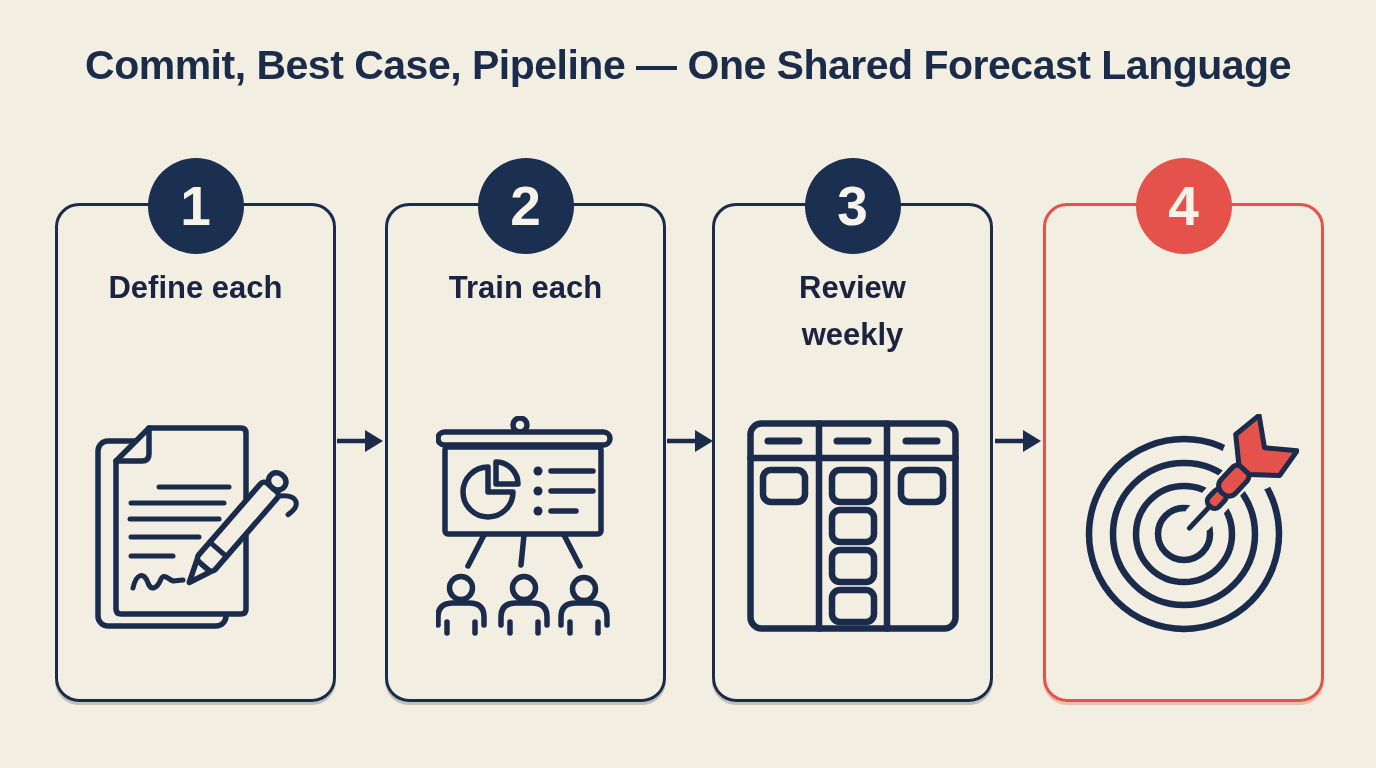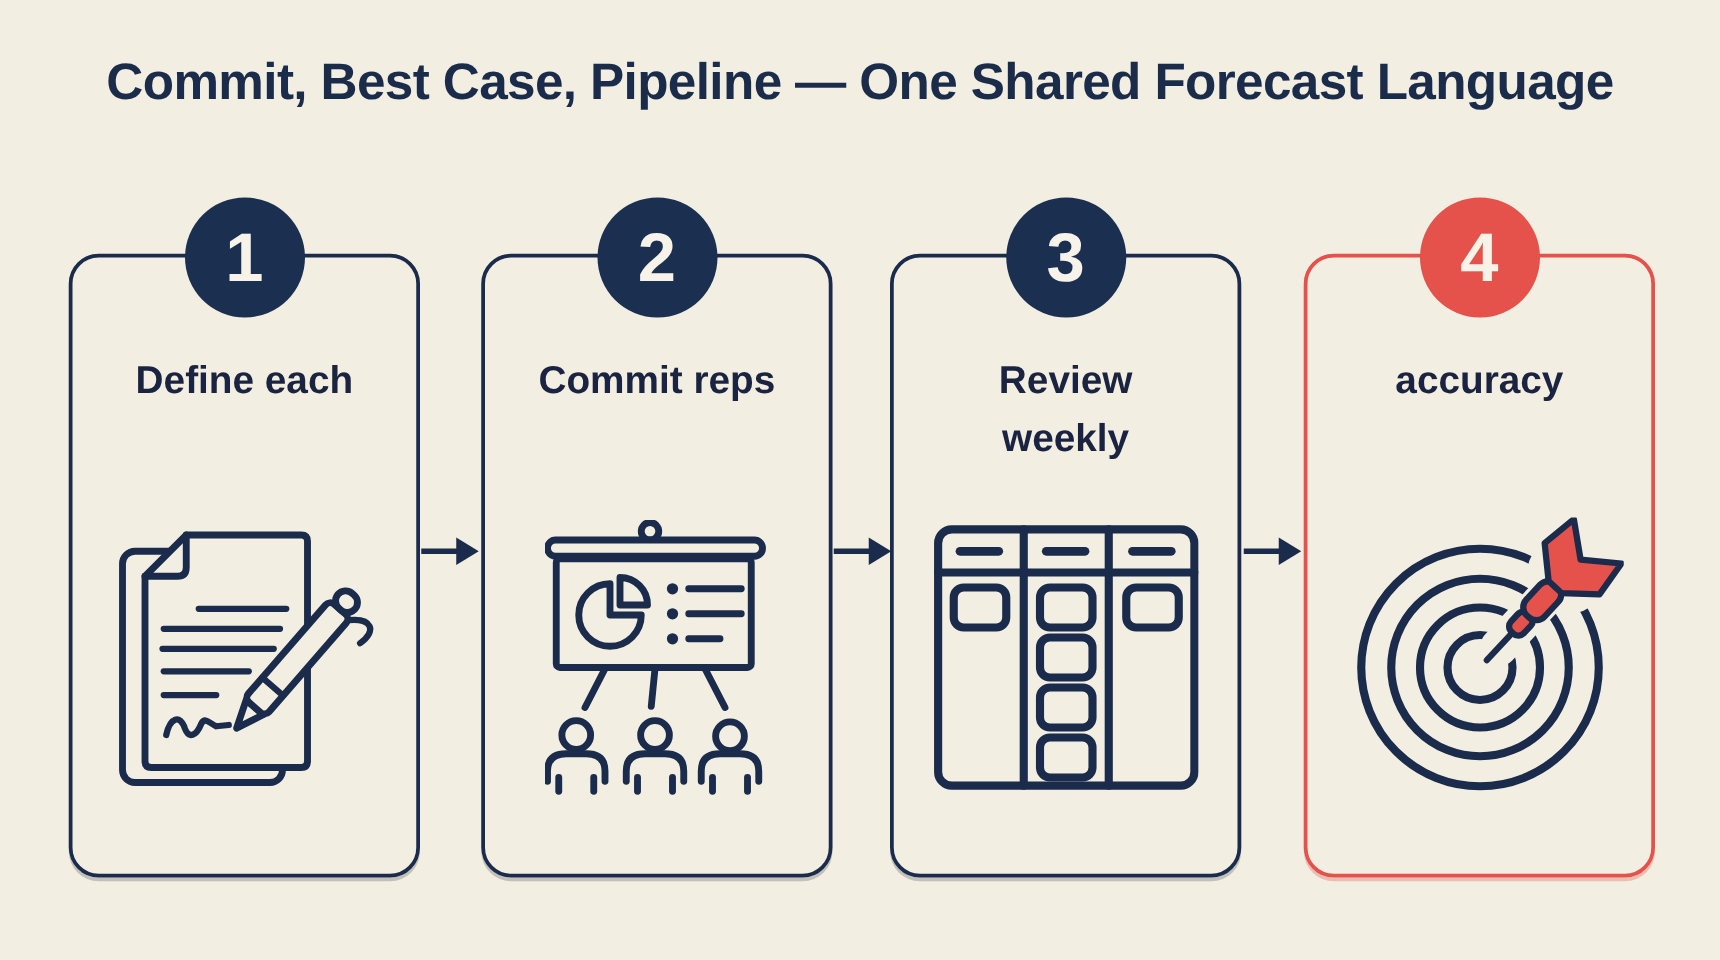--- a/index.html
+++ b/index.html
@@ -32,21 +32,21 @@
   .card.c4{left:1043px;border-color:#e5514b;box-shadow:0 3px 0 rgba(214,70,62,.28)}
   .badge{
     position:absolute;top:-48px;left:50%;transform:translateX(-50%);
     width:96px;height:96px;border-radius:50%;
     background:#1b2f51;
     display:flex;align-items:center;justify-content:center;
     font-size:55px;font-weight:700;color:#f7f3e9;
   }
   .card.c4 .badge{background:#e5514b}
   .label{
-    margin-top:74px;
+    margin-top:58px;
     text-align:center;
     font-size:31px;font-weight:700;line-height:47px;
     color:#1a2340;
   }
   .icon-wrap{
     position:absolute;left:50%;transform:translateX(-50%);
   }
   .c1 .icon-wrap{top:205px}
   .c2 .icon-wrap{top:210px}
   .c3 .icon-wrap{top:214px}
@@ -103,21 +103,21 @@
   </div>
 
   <svg class="arrow a1" width="48" height="26" viewBox="0 0 48 26">
     <path d="M1,13 H31" stroke="#1b2b4c" stroke-width="4.5" fill="none"></path>
     <path d="M29,2 L47,13 L29,24 Z" fill="#1b2b4c"></path>
   </svg>
 
   <div class="card c2">
     <div class="badge">2</div>
     <div class="label">
-      <div>Commit reps</div>
+      <div>Train each</div>
     </div>
     <div class="icon-wrap">
       <svg width="180" height="222" viewBox="0 0 180 222">
 
         <circle class="s" cx="84" cy="9" r="7" stroke-width="5.5"></circle>
 
         <rect class="s paper" x="2" y="16" width="172" height="13" rx="6.5" stroke-width="5.5"></rect>
 
         <rect class="s paper" x="9" y="31" width="156" height="87" rx="3" stroke-width="5.5"></rect>
 
@@ -195,21 +195,20 @@
   </div>
 
   <svg class="arrow a3" width="48" height="26" viewBox="0 0 48 26">
     <path d="M1,13 H31" stroke="#1b2b4c" stroke-width="4.5" fill="none"></path>
     <path d="M29,2 L47,13 L29,24 Z" fill="#1b2b4c"></path>
   </svg>
 
   <div class="card c4">
     <div class="badge">4</div>
     <div class="label">
-      <div>accuracy</div>
     </div>
     <div class="icon-wrap">
       <svg width="230" height="240" viewBox="0 0 230 240">
 
         <circle class="s" cx="115" cy="120" r="95" stroke-width="6.5"></circle>
         <circle class="s" cx="115" cy="120" r="71" stroke-width="6.5"></circle>
         <circle class="s" cx="115" cy="120" r="48" stroke-width="6.5"></circle>
         <circle class="s" cx="115" cy="120" r="26" stroke-width="6.5"></circle>
 
         <g transform="translate(115,120) rotate(-47)">

